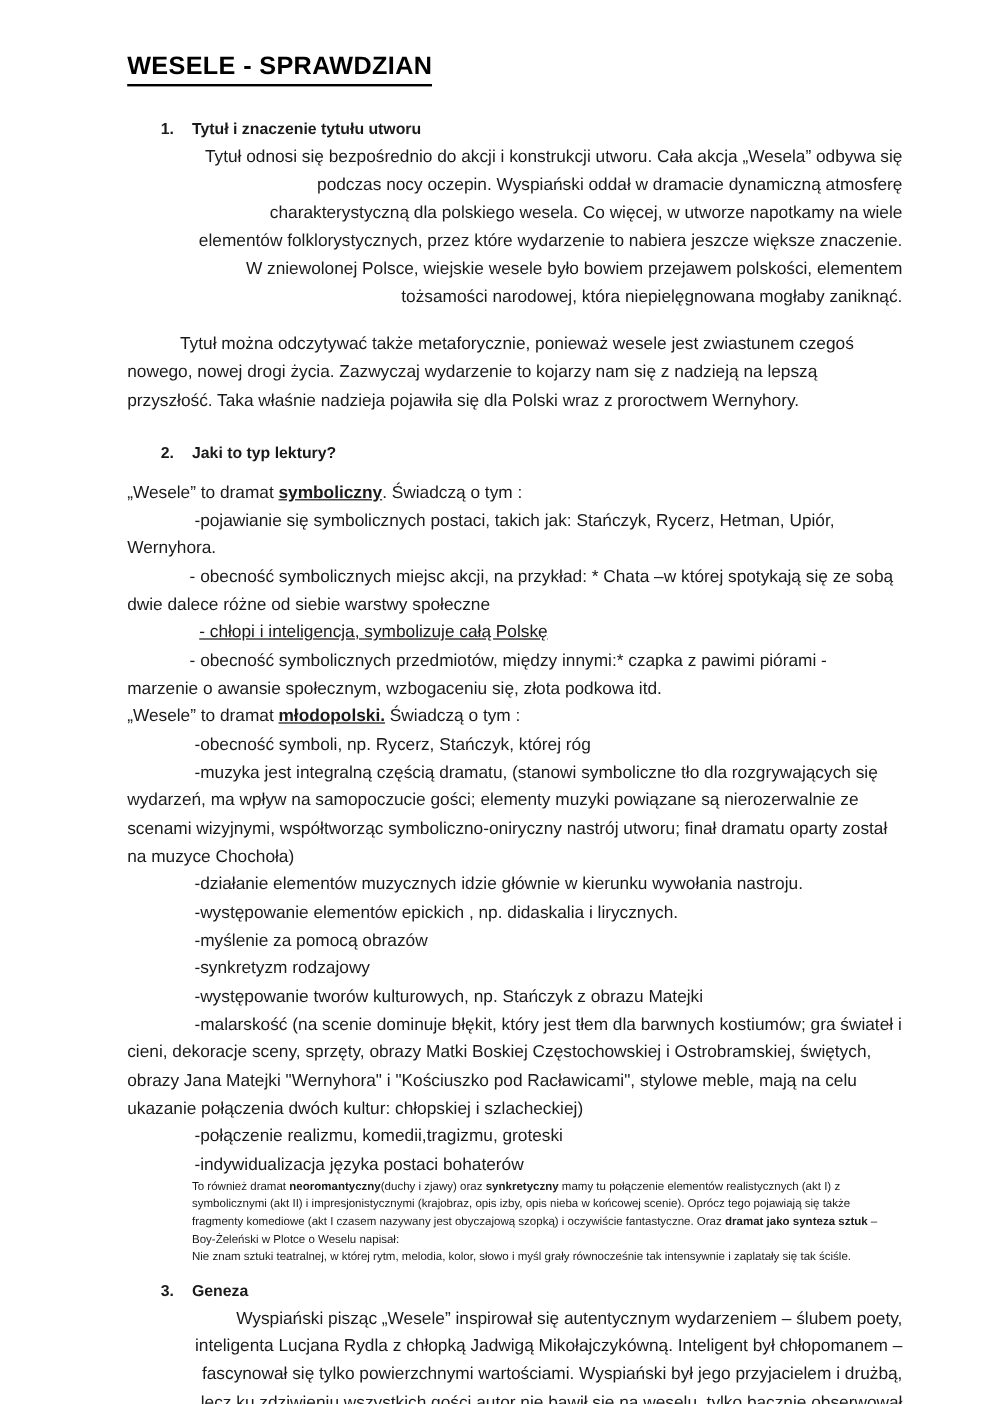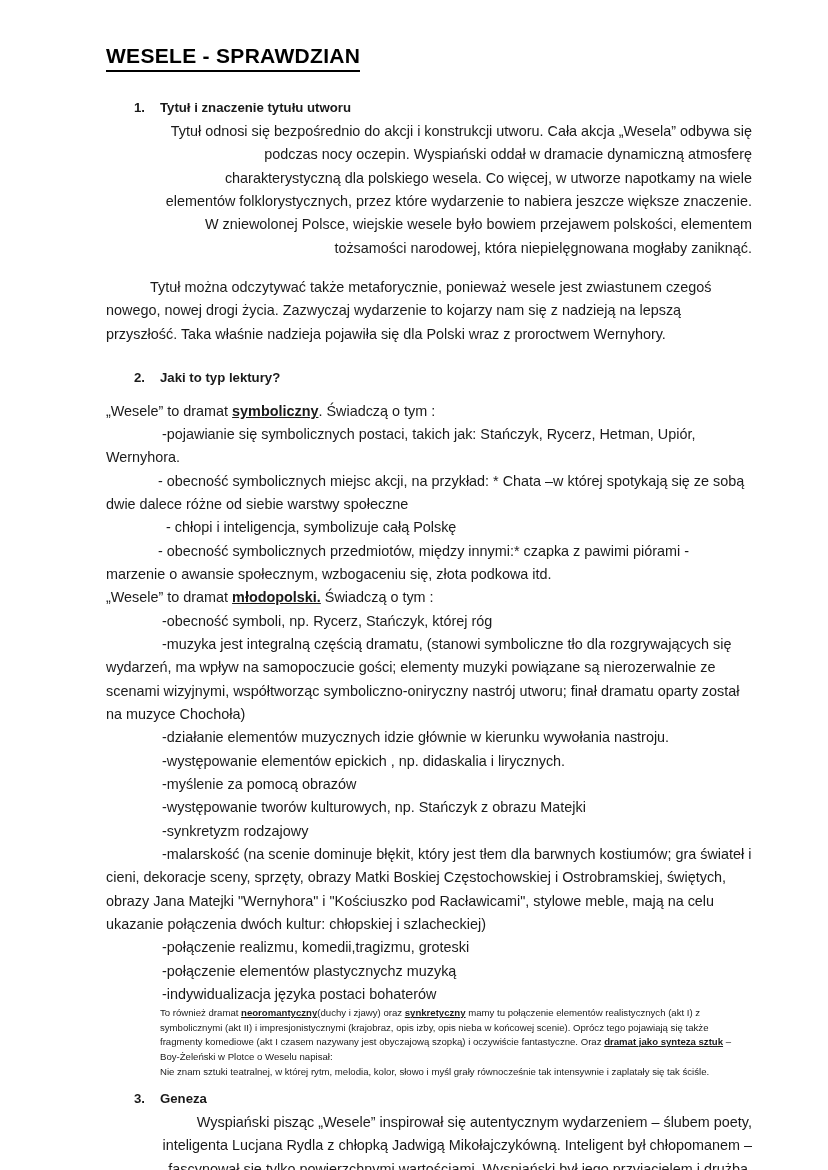--- a/index.html
+++ b/index.html
@@ -82,21 +82,21 @@
   .gap-lg { height: 22px; }
 
   
   .dash-item {
     font-size: 14.4px;
     line-height: 1.62;
     margin: 0;
     text-indent: 56px;
   }
   .dash-item.tight { text-indent: 52px; }
-  .dash-item.extra { text-indent: 60px; }
+  .dash-item.extra { text-indent: 60px; text-decoration: underline; }
 
   .lead {
     font-size: 14.4px;
     line-height: 1.62;
     margin: 0;
   }
 
   b.u, .bold-underline {
     font-weight: bold;
     text-decoration: underline;
@@ -106,21 +106,20 @@
   
   .small-block {
     padding-left: 54px;
     font-size: 9.6px;
     line-height: 1.52;
     margin: 0;
     text-align: left;
   }
   .small-block .bu {
     font-weight: bold;
-    text-decoration: underline;
   }
   .quote-italic {
     padding-left: 54px;
     font-size: 9.6px;
     line-height: 1.52;
     margin: 0;
   }
 </style>
 </head>
 <body>
@@ -163,25 +162,24 @@
 
       <div class="lead">
         <span>„Wesele” to dramat </span><span class="bold-underline">młodopolski.</span><span> Świadczą o tym :</span>
       </div>
 
       <div class="dash-item">-obecność symboli, np. Rycerz, Stańczyk, której róg</div>
       <div class="dash-item">-muzyka jest integralną częścią dramatu, (stanowi symboliczne tło dla rozgrywających się wydarzeń, ma wpływ na samopoczucie gości; elementy muzyki powiązane są nierozerwalnie ze scenami wizyjnymi, współtworząc symboliczno-oniryczny nastrój utworu; finał dramatu oparty został na muzyce Chochoła)</div>
       <div class="dash-item">-działanie elementów muzycznych idzie głównie w kierunku wywołania nastroju.</div>
       <div class="dash-item">-występowanie elementów epickich , np. didaskalia i lirycznych.</div>
       <div class="dash-item">-myślenie za pomocą obrazów</div>
+      <div class="dash-item">-synkretyzm rodzajowy</div>
       <div class="dash-item">-występowanie tworów kulturowych, np. Stańczyk z obrazu Matejki</div>
-      <div class="dash-item">-synkretyzm rodzajowy</div>
       <div class="dash-item">-malarskość (na scenie dominuje błękit, który jest tłem dla barwnych kostiumów; gra świateł i cieni, dekoracje sceny, sprzęty, obrazy Matki Boskiej Częstochowskiej i Ostrobramskiej, świętych, obrazy Jana Matejki "Wernyhora" i "Kościuszko pod Racławicami", stylowe meble, mają na celu ukazanie połączenia dwóch kultur: chłopskiej i szlacheckiej)</div>
       <div class="dash-item">-połączenie realizmu, komedii,tragizmu, groteski</div>
-      <div class="dash-item">-połączenie elementów plastycznychz muzyką</div>
       <div class="dash-item">-indywidualizacja języka postaci bohaterów</div>
 
       <div class="small-block">
         <span>To również dramat </span><span class="bu">neoromantyczny</span><span>(duchy i zjawy) oraz </span><span class="bu">synkretyczny</span><span> mamy tu połączenie elementów realistycznych (akt I) z symbolicznymi (akt II) i impresjonistycznymi (krajobraz, opis izby, opis nieba w końcowej scenie). Oprócz tego pojawiają się także fragmenty komediowe (akt I czasem nazywany jest obyczajową szopką) i oczywiście fantastyczne. Oraz </span><span class="bu">dramat jako synteza sztuk</span><span> – Boy-Żeleński w Plotce o Weselu napisał:</span>
       </div>
       <div class="quote-italic">Nie znam sztuki teatralnej, w której rytm, melodia, kolor, słowo i myśl grały równocześnie tak intensywnie i zaplatały się tak ściśle.</div>
     </div>
 
     <div class="gap-sm"></div>
 

